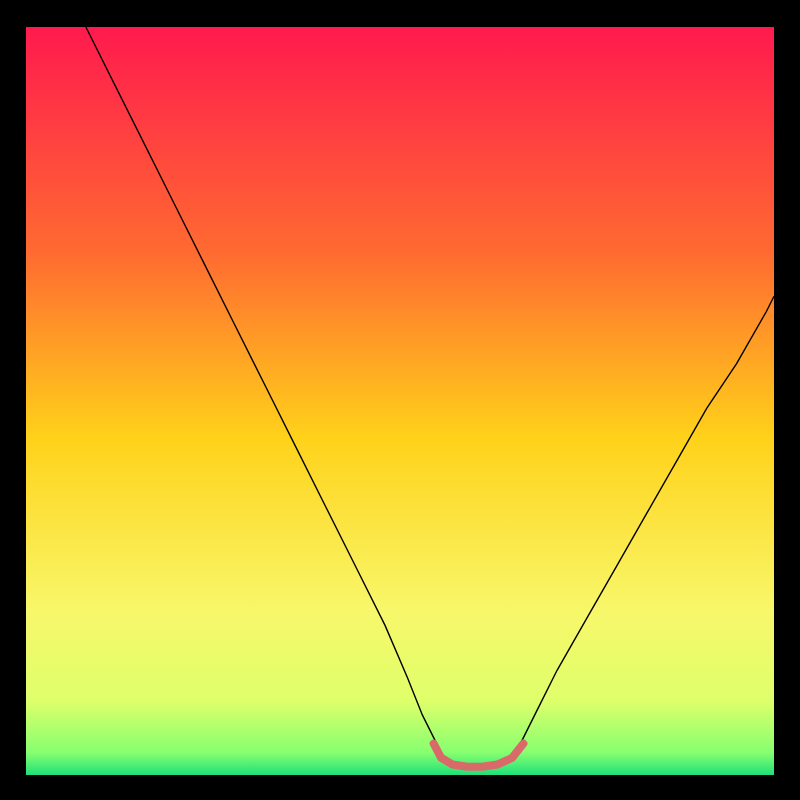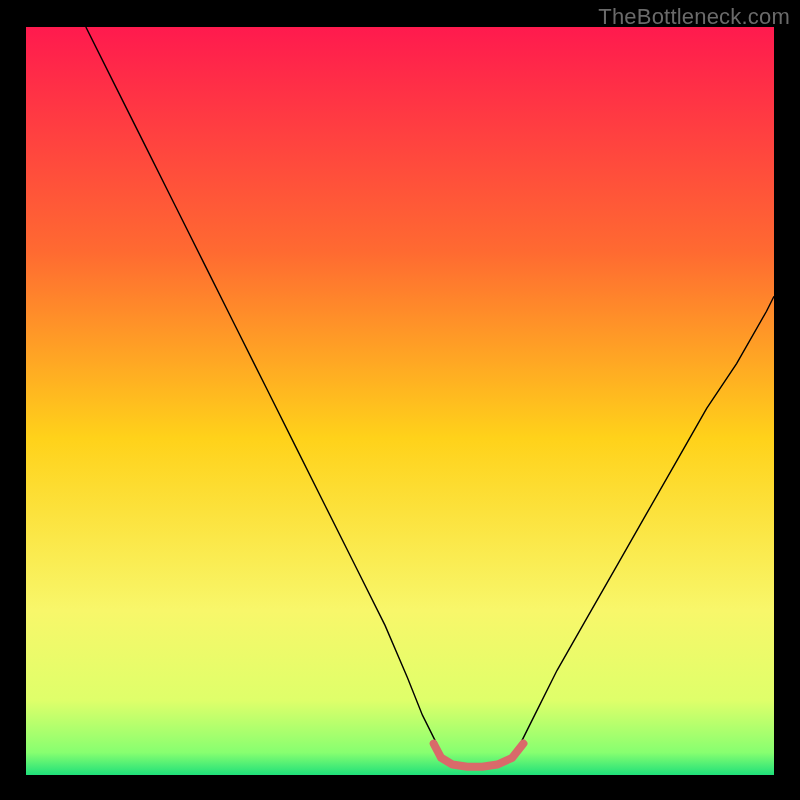--- a/index.html
+++ b/index.html
@@ -32,21 +32,20 @@
     top: 27px;
     width: 748px;
     height: 748px;
   }
   svg { display: block; }
 </style>
 </head>
 <body>
 
 <div class="frame">
-  <div class="watermark">TheBottleneck.com</div>
   <div class="plot">
     <svg id="chart-svg" viewBox="0 0 100 100" preserveAspectRatio="none" width="748" height="748">
       <defs>
         <linearGradient id="bg-grad" x1="0" y1="0" x2="0" y2="1">
             <stop offset="0%" stop-color="#ff1a4e"></stop>
             <stop offset="30%" stop-color="#ff6a31"></stop>
             <stop offset="55.00000000000001%" stop-color="#ffd21a"></stop>
             <stop offset="78%" stop-color="#f8f76a"></stop>
             <stop offset="90%" stop-color="#dfff6a"></stop>
             <stop offset="97%" stop-color="#87ff70"></stop>

